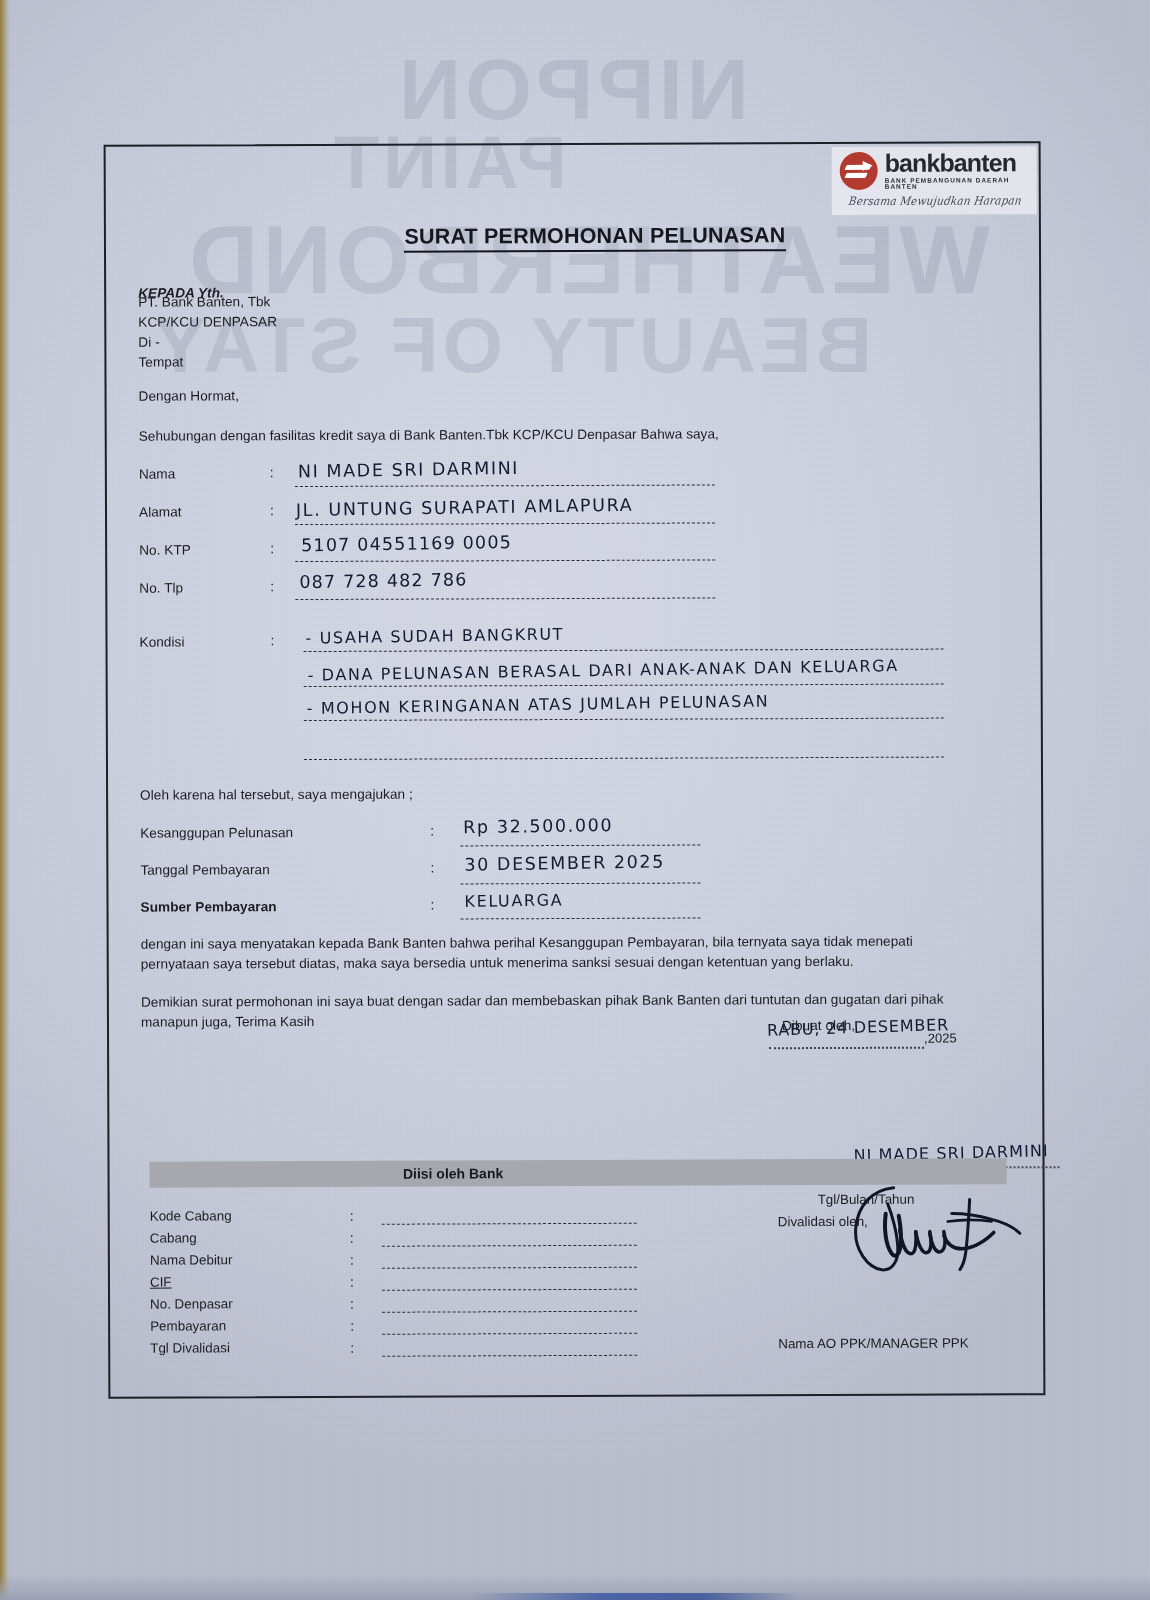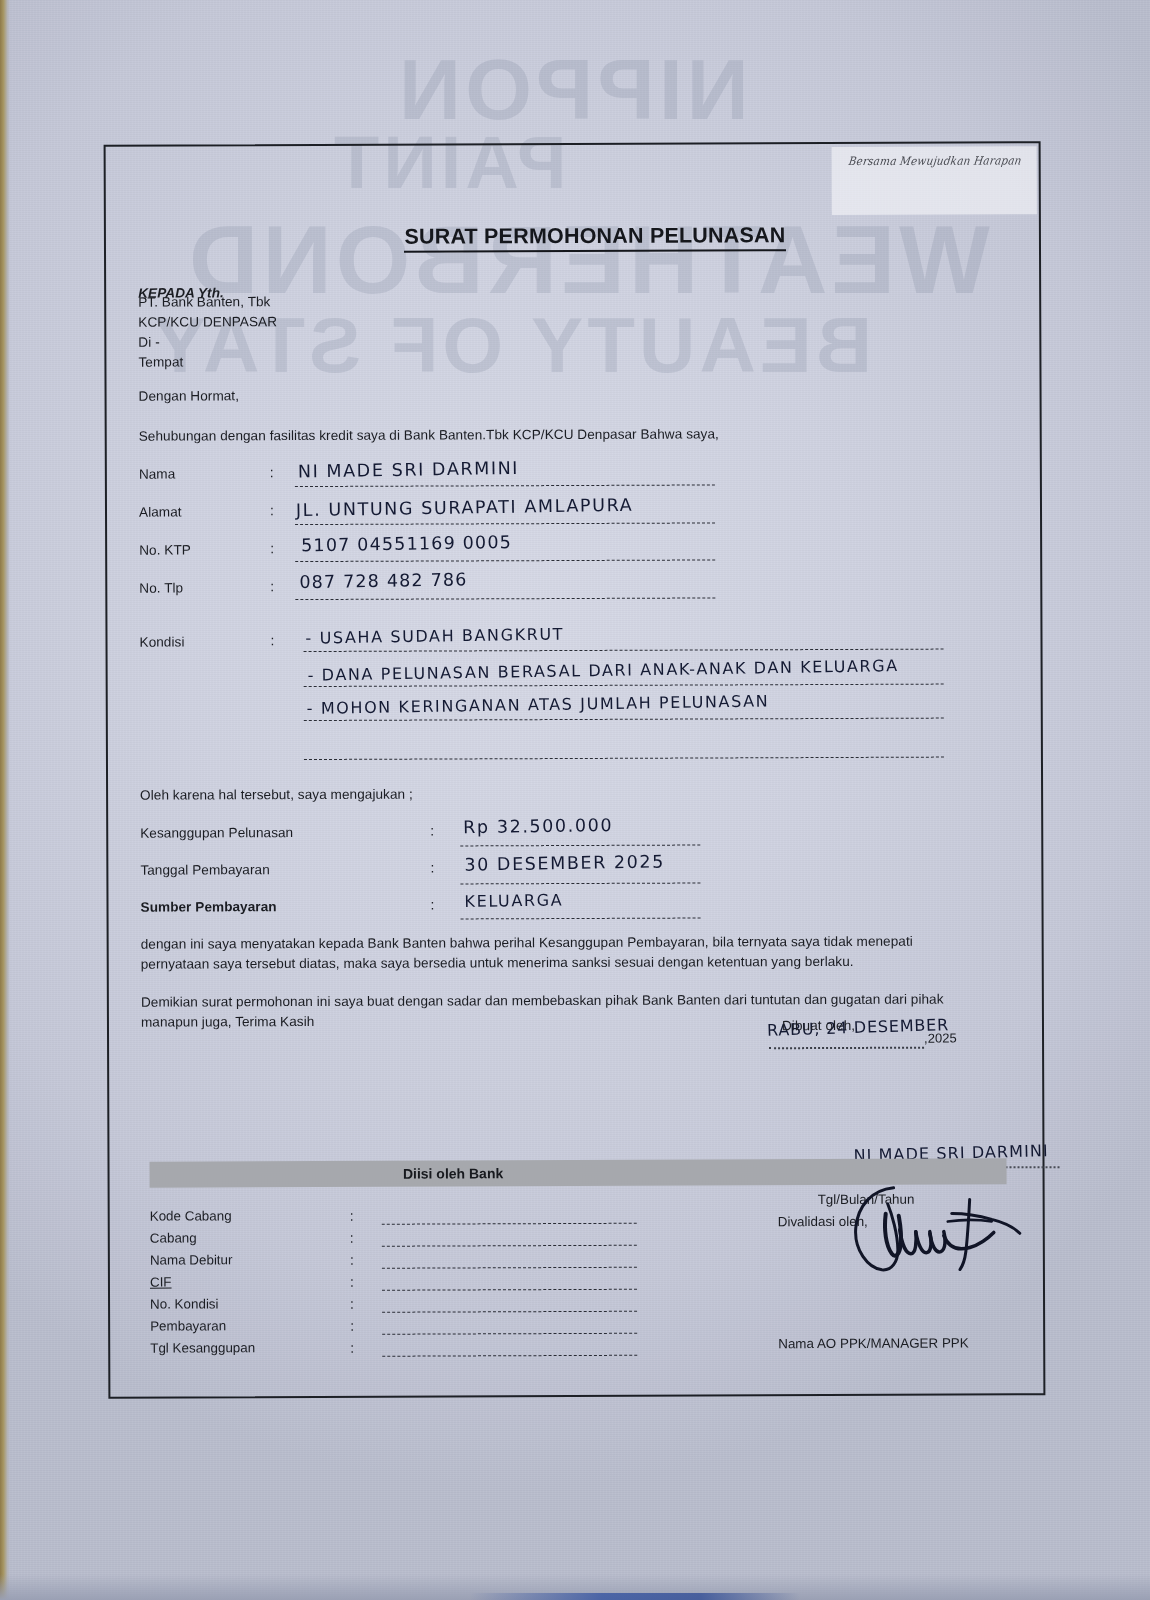--- a/index.html
+++ b/index.html
@@ -212,20 +212,31 @@
   <div class="watermark wm2">PAINT</div>
   <div class="watermark wm3">WEATHERBOND</div>
   <div class="watermark wm4">BEAUTY OF STAY</div>
 </div>
 <div class="edge-bottom"></div>
 <div class="edge-bottom-blue"></div>
 
 <div id="form-box">
 
   <div class="logo-wrap">
+    <div class="logo-row">
+      <div class="logo-mark">
+        <div class="sw1"></div>
+          <div class="sw2"></div>
+          <div class="tip"></div>
+      </div>
+      <div class="logo-text">
+        <div class="logo-name">bankbanten</div>
+        <div class="logo-sub">BANK PEMBANGUNAN DAERAH BANTEN</div>
+      </div>
+    </div>
     <div class="logo-tagline">Bersama Mewujudkan Harapan</div>
   </div>
 
   <div id="doc-title">
     <span>SURAT PERMOHONAN PELUNASAN</span>
   </div>
 
   <div class="p bold" style="left:32px; top:137px;font-style:italic;">KEPADA Yth.</div>
   <div class="p" style="left:32px; top:146px;">PT. Bank Banten, Tbk</div>
   <div class="p" style="left:32px; top:166px;">KCP/KCU DENPASAR</div>
@@ -328,29 +339,29 @@
   <div class="rule" style="left:272px; top:1100px; width:255px;"></div>
 
   <div class="bank-label" style="left:40px; top:1106px;">Nama Debitur</div>
   <div class="colon" style="left:240px; top:1106px;">:</div>
   <div class="rule" style="left:272px; top:1122px; width:255px;"></div>
 
   <div class="bank-label" style="left:40px; top:1128px;text-decoration:underline;">CIF</div>
   <div class="colon" style="left:240px; top:1128px;">:</div>
   <div class="rule" style="left:272px; top:1144px; width:255px;"></div>
 
-  <div class="bank-label" style="left:40px; top:1150px;">No. Kondisi</div>
+  <div class="bank-label" style="left:40px; top:1150px;">No. Denpasar</div>
   <div class="colon" style="left:240px; top:1150px;">:</div>
   <div class="rule" style="left:272px; top:1166px; width:255px;"></div>
 
   <div class="bank-label" style="left:40px; top:1172px;">Pembayaran</div>
   <div class="colon" style="left:240px; top:1172px;">:</div>
   <div class="rule" style="left:272px; top:1188px; width:255px;"></div>
 
-  <div class="bank-label" style="left:40px; top:1194px;">Tgl Kesanggupan</div>
+  <div class="bank-label" style="left:40px; top:1194px;">Tgl Divalidasi</div>
   <div class="colon" style="left:240px; top:1194px;">:</div>
   <div class="rule" style="left:272px; top:1210px; width:255px;"></div>
 
   <div class="bank-label" style="left:708px; top:1048px;">Tgl/Bulan/Tahun</div>
   <div class="bank-label" style="left:668px; top:1070px;">Divalidasi oleh,</div>
   <div class="bank-label" style="left:668px; top:1192px;">Nama AO PPK/MANAGER PPK</div>
 
 </div>
 
 </body></html>

